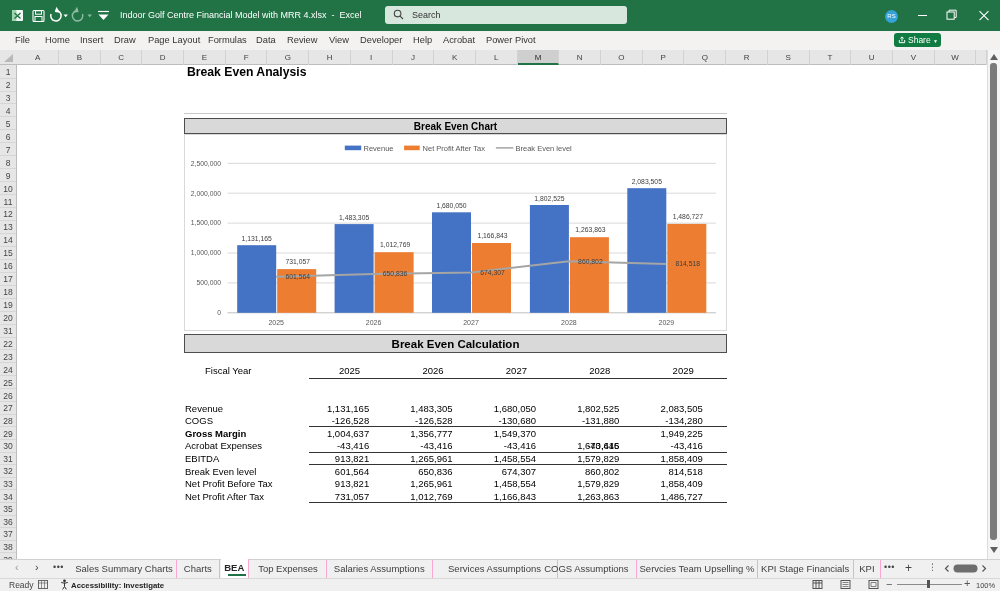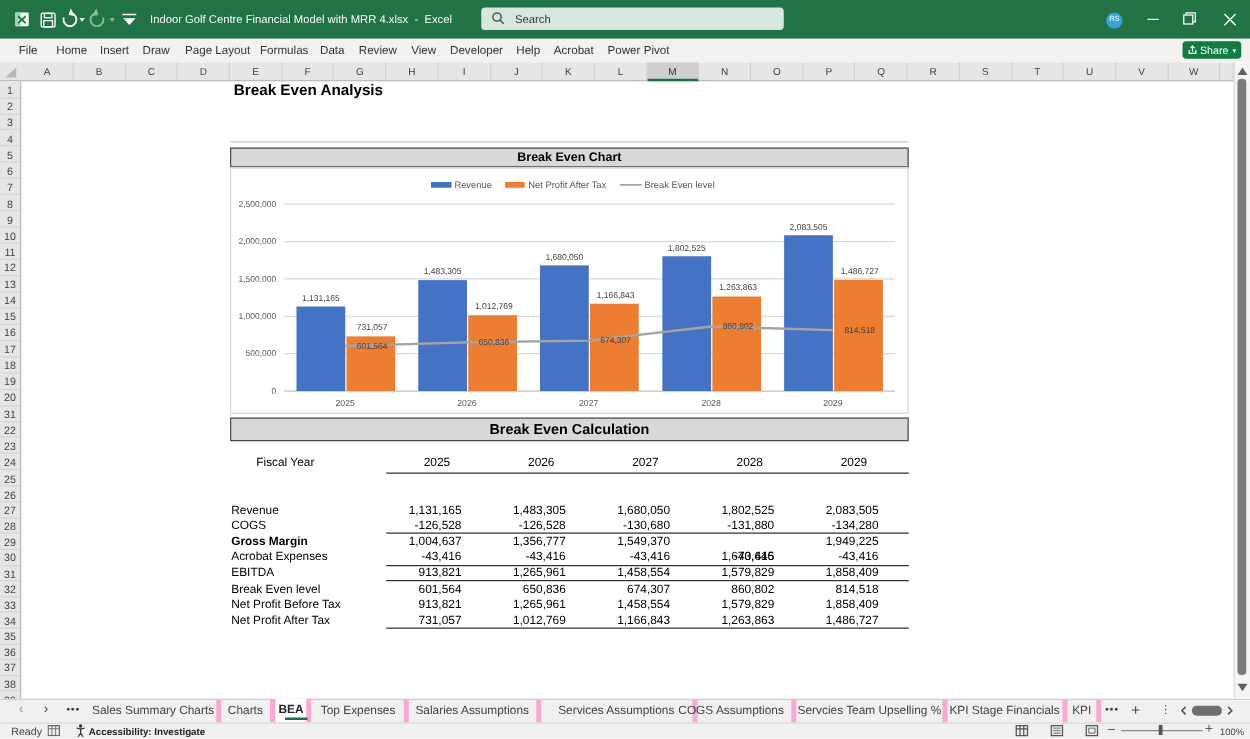--- a/index.html
+++ b/index.html
@@ -7,34 +7,34 @@
 body { font-family:"Liberation Sans", sans-serif; position:relative; background:#fff; }
 .abs { position:absolute; }
 
 #titlebar { left:0; top:0; width:1000px; height:31px; background:#217346; }
 #searchbox { left:385px; top:5.5px; width:242px; height:18px; background:#d8e7de; border-radius:3px; }
 #searchbox span { position:absolute; left:27px; top:4px; font-size:9px; color:#333; }
 .tbtxt { color:#fff; font-size:9px; top:10px; }
 
 #ribbon { left:0; top:31px; width:1000px; height:19px; background:#f3f2f1; }
 .menuitem { position:absolute; top:4px; font-size:9.3px; color:#333; white-space:nowrap; }
-#sharebtn { left:946px; top:33px; width:47px; height:14px; background:#107c41; border-radius:3px; color:#fff; font-size:8.5px; line-height:14px; }
+#sharebtn { left:894px; top:33px; width:47px; height:14px; background:#107c41; border-radius:3px; color:#fff; font-size:8.5px; line-height:14px; }
 
 #colhead { left:0; top:50px; width:987px; height:15px; background:#e6e6e6; border-bottom:1px solid #bdbdbd; }
 .colcell { position:absolute; top:0; height:15px; font-size:8px; color:#3f3f3f; text-align:center; line-height:15px; border-right:1px solid #d2d2d2; }
 
 #rowhead { left:0; top:65px; width:17px; height:494px; background:#e6e6e6; border-right:1px solid #bdbdbd; }
 .rowcell { position:absolute; left:0; width:16px; font-size:8.5px; color:#444; text-align:center; border-bottom:1px solid #d6d6d6; }
 .greybar { position:absolute; background:#d9d9d9; border:1px solid #4d4d4d; text-align:center; font-weight:bold; color:#000; }
 .num { position:absolute; font-size:9.5px; color:#000; text-align:right; width:70px; white-space:nowrap; }
 .lbl { position:absolute; font-size:9.5px; color:#000; white-space:nowrap; }
 .tline { position:absolute; left:309px; width:418px; height:1px; background:#333; }
 
 #tabbar { left:0; top:559px; width:1000px; height:19px; background:#f0f0f0; border-top:1px solid #d0d0d0; }
-.tab { position:absolute; top:0; height:18px; font-size:9.5px; color:#404040; text-align:center; line-height:18px; border-right:4px solid #f9a8d4; white-space:nowrap; }
+.tab { position:absolute; top:0; height:18px; font-size:9.5px; color:#404040; text-align:center; line-height:18px; border-right:1px solid #f9a8d4; white-space:nowrap; }
 #statusbar { left:0; top:578px; width:1000px; height:13px; background:#f0f0f0; border-top:1px solid #d8d8d8; }
 
 #vscroll { left:987px; top:50px; width:13px; height:509px; background:#f5f5f5; border-left:1px solid #dcdcdc; }
 </style>
 </head>
 <body>
 
 <div class="abs" id="titlebar"></div>
 
 <svg class="abs" style="left:0; top:0;" width="240" height="31" viewBox="0 0 240 31">

